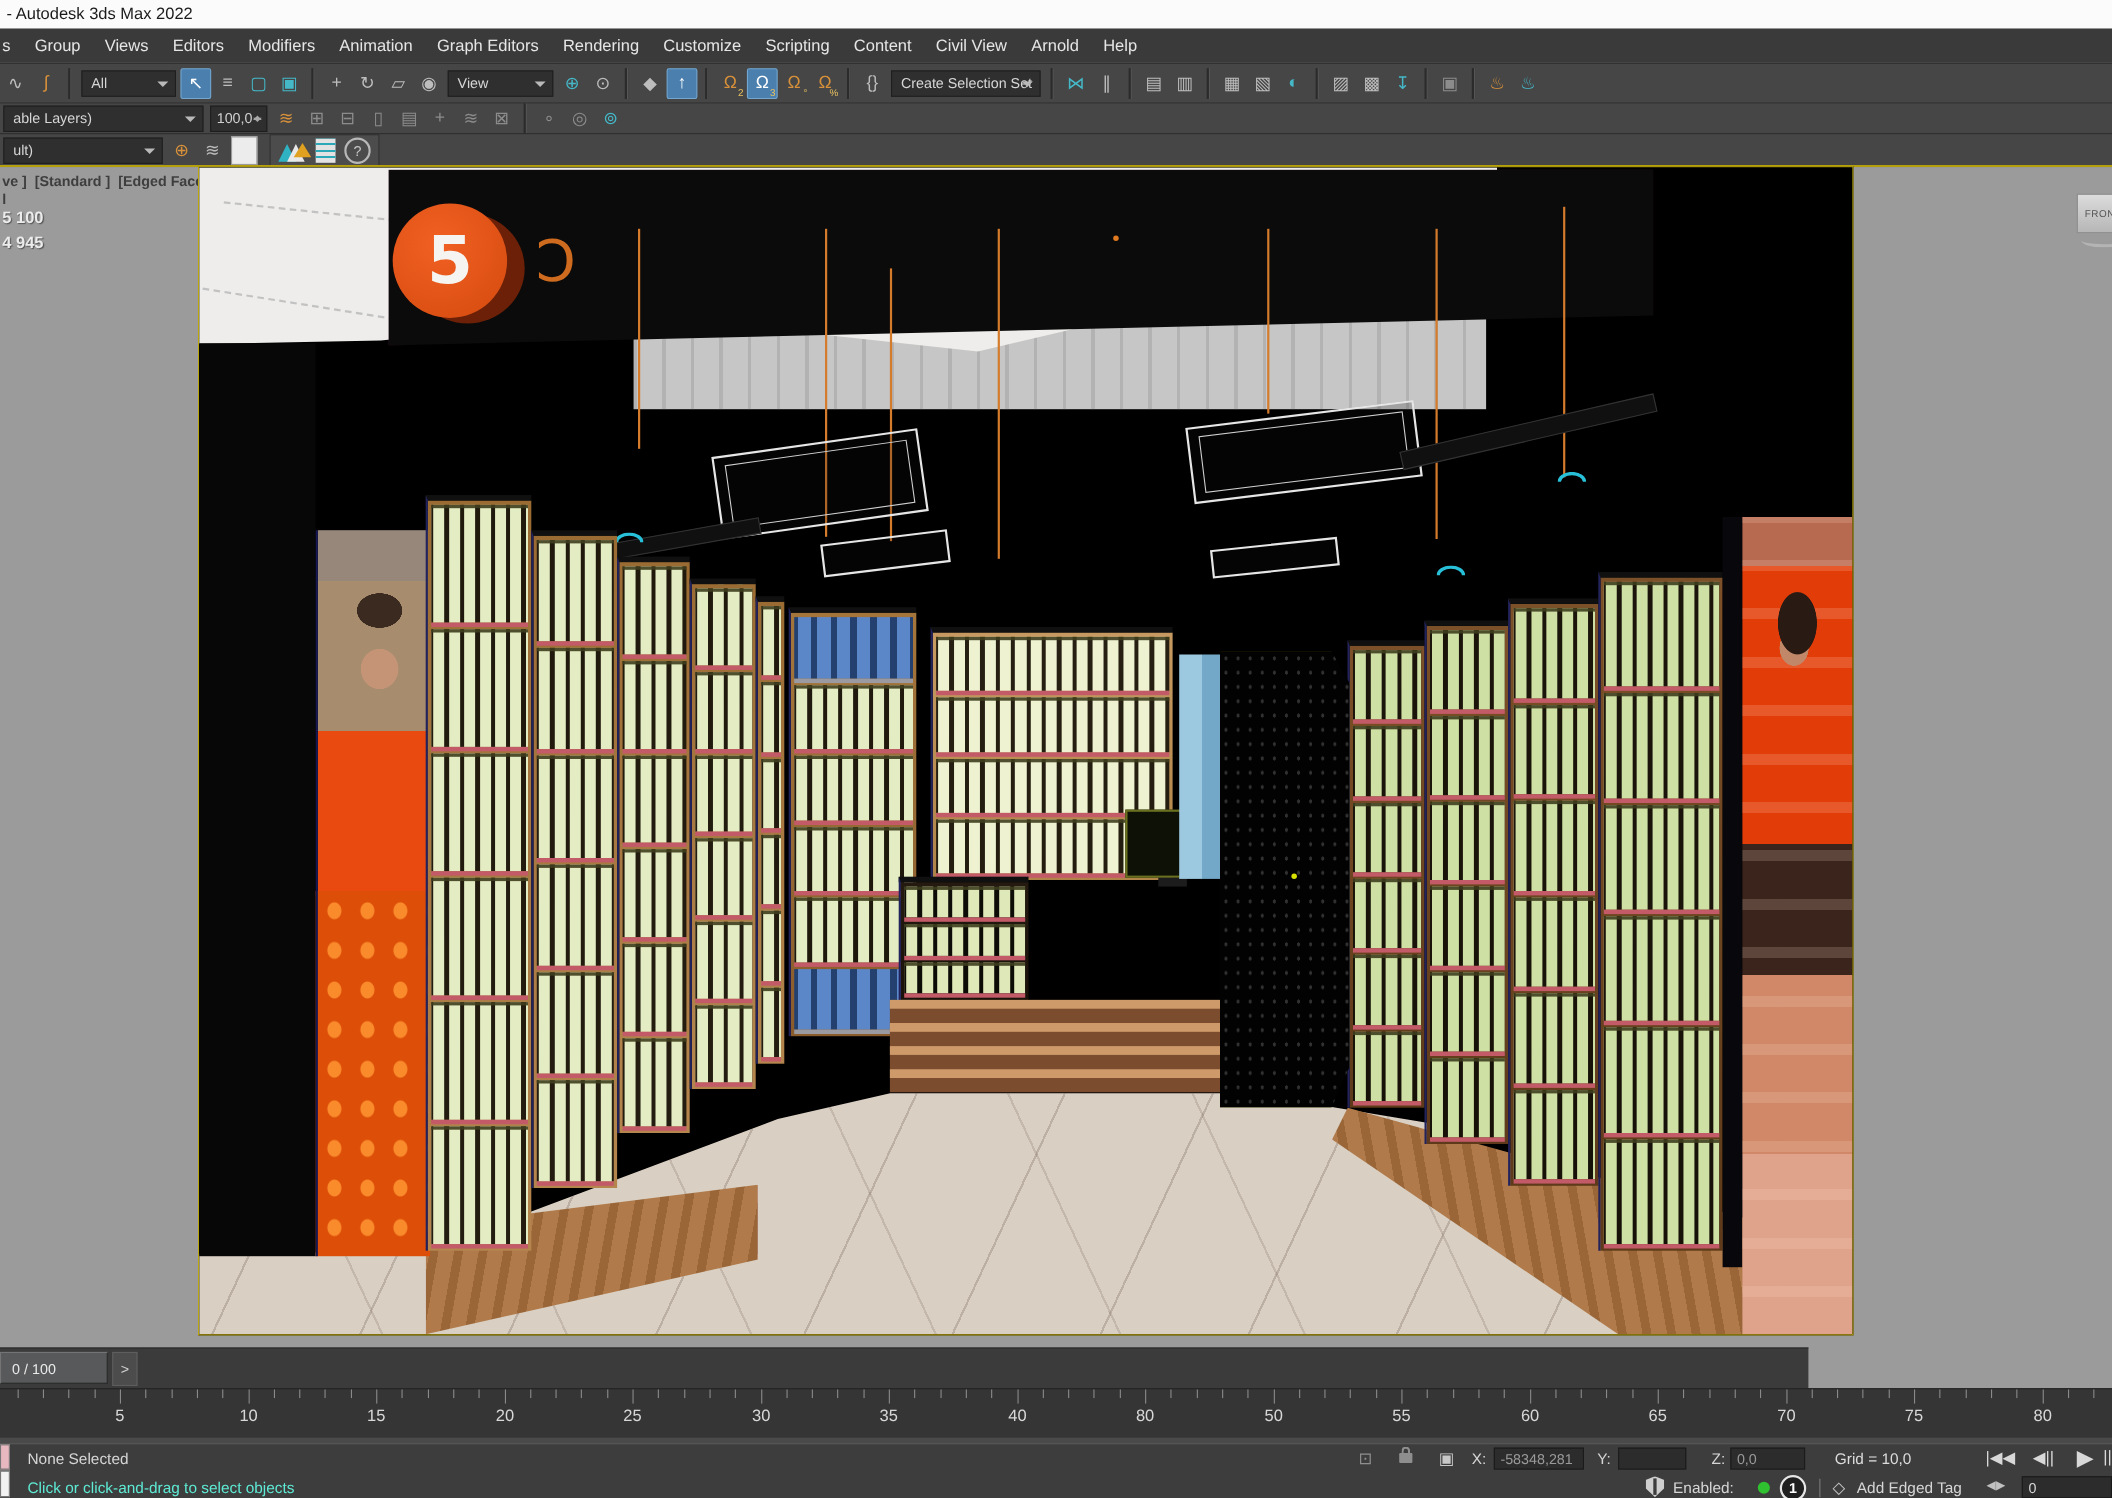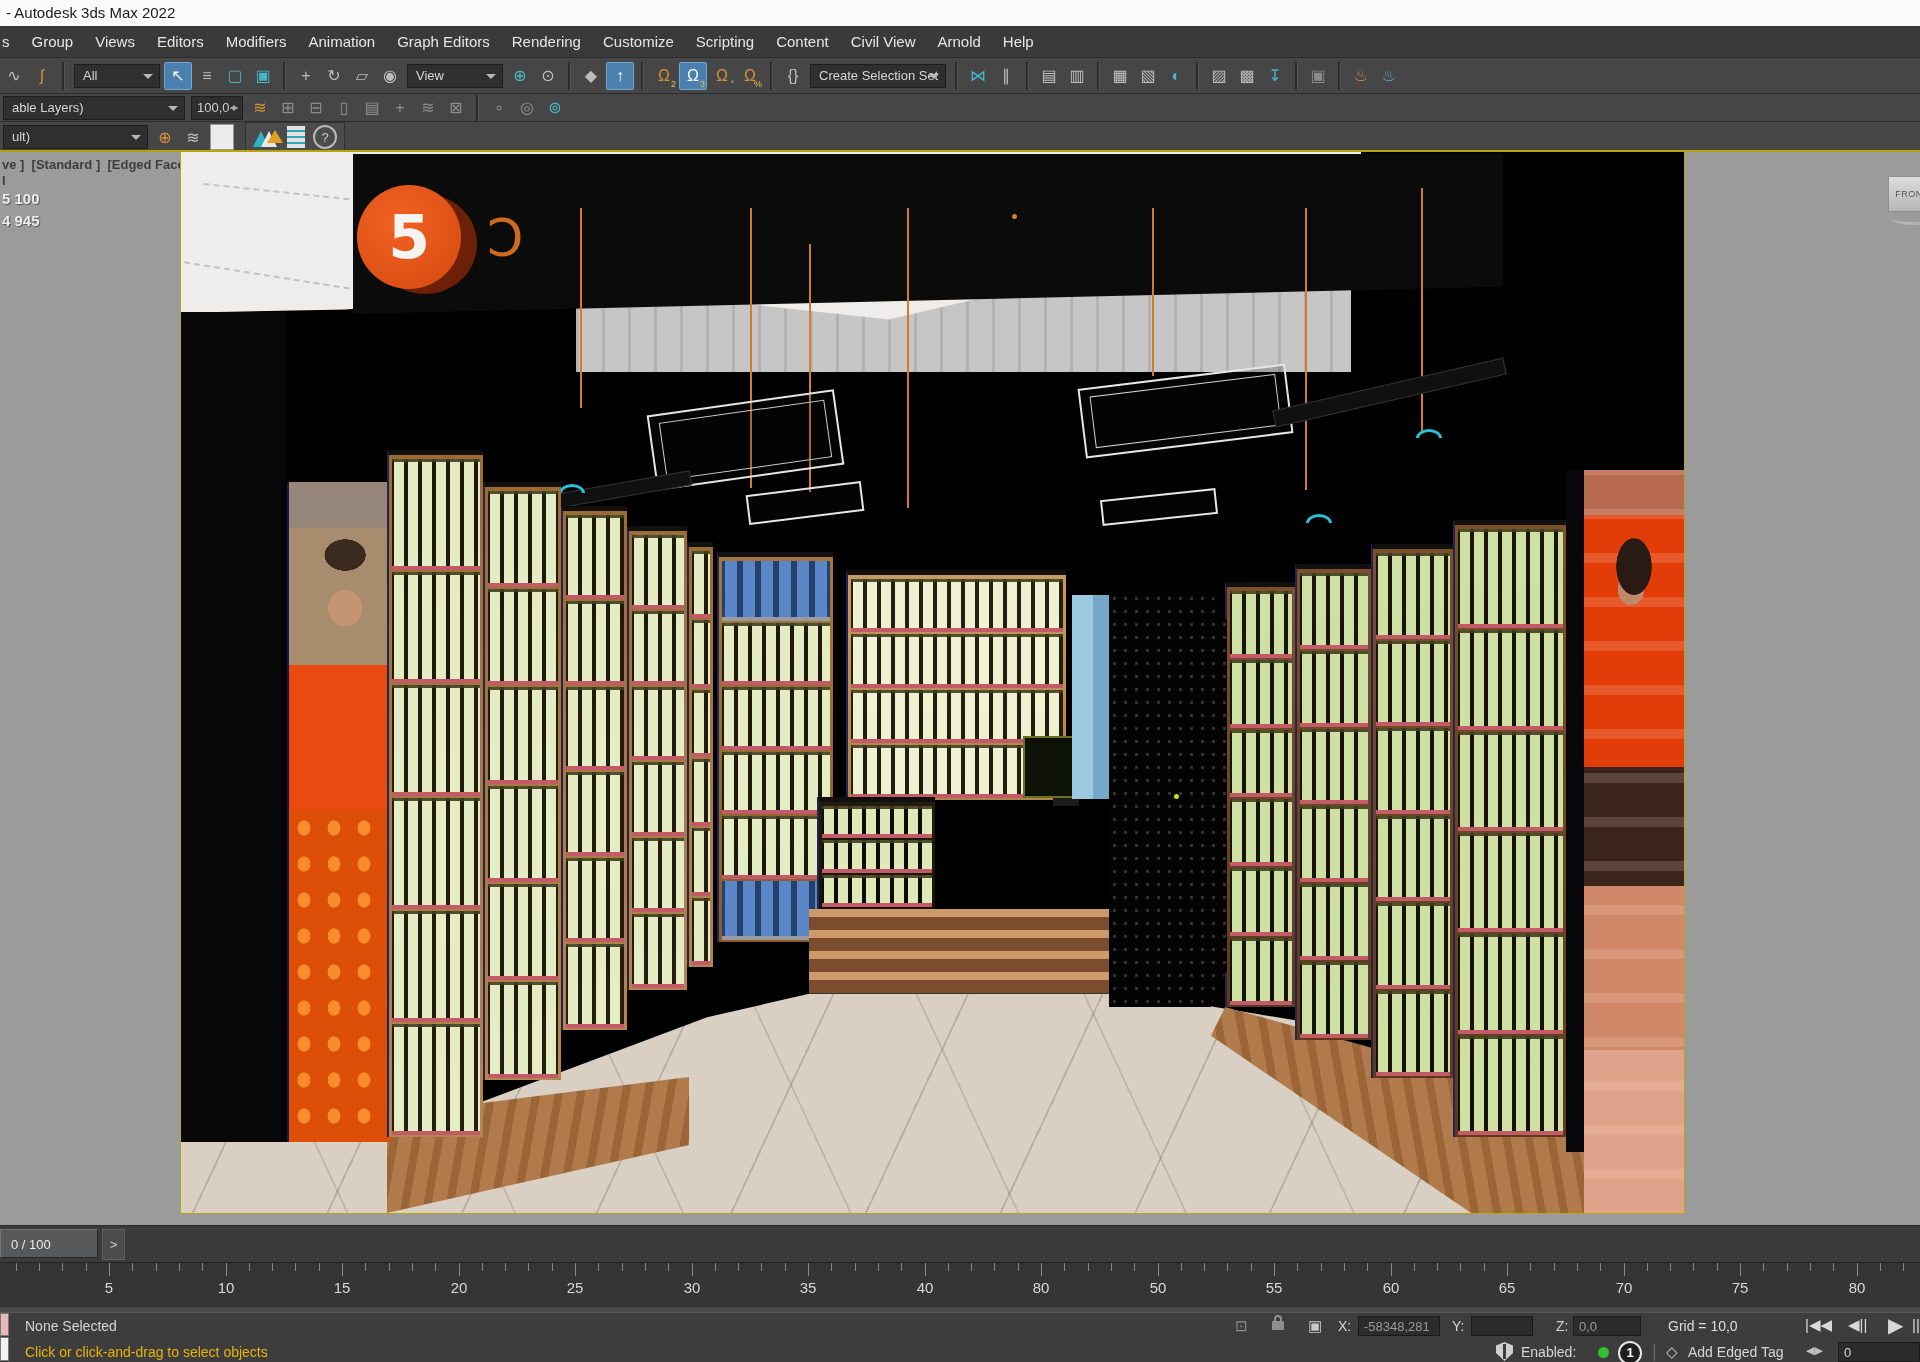--- a/index.html
+++ b/index.html
@@ -131,21 +131,21 @@
       repeating-linear-gradient(65deg,transparent 0 150px,rgba(120,100,90,.22) 150px 152px);
     clip-path:polygon(13.7% 71%,35% 25%,41.8% 16%,63.5% 16%,75% 27%,84.6% 57%,92.2% 77%,100% 77%,100% 100%,0 100%,0 72%);}
   .wood-left{left:206px;top:925px;width:302px;height:136px;
     background:repeating-linear-gradient(100deg,#b07a4a 0 14px,#9a6638 14px 22px);
     clip-path:polygon(0 28%,100% 0,100% 50%,0 100%);filter:drop-shadow(0 1px 1px #7a2f9f);}
   .wood-right{left:1030px;top:855px;width:473px;height:206px;
     background:repeating-linear-gradient(80deg,#b07a4a 0 14px,#9a6638 14px 22px);
     clip-path:polygon(3% 0,100% 62%,100% 100%,55% 100%,0 14%);filter:drop-shadow(0 -1px 1px #7a2f9f);}
 
   
-  #tslider{left:0;top:1225px;width:1920px;height:37px;background:#3b3b3b;border-top:1px solid #2a2a2a;}
+  #tslider{left:0;top:1225px;width:1644px;height:37px;background:#3b3b3b;border-top:1px solid #2a2a2a;}
   .ts-handle{position:absolute;left:0;top:3px;width:98px;height:29px;background:#58595a;
     border:1px solid #747474;border-bottom-color:#262626;border-right-color:#262626;
     color:#eaeaea;font-size:13px;line-height:29px;padding-left:10px;box-sizing:border-box;}
   .ts-next{position:absolute;left:102px;top:3px;width:21px;height:29px;background:#4c4c4c;
     border:1px solid #5e5e5e;color:#d0d0d0;font-size:13px;text-align:center;line-height:29px;}
   #ruler{left:0;top:1262px;width:1920px;height:45px;background:#353535;border-top:1px solid #222;
     overflow:hidden;}
   .tick{position:absolute;top:0;width:1px;background:#8a8a8a;}
   .tick-label{position:absolute;top:16px;color:#d8d8d8;font-size:15px;transform:translateX(-50%);}
   #ruler-base{left:0;top:1307px;width:1920px;height:5px;background:#4a4a4a;}
@@ -542,21 +542,21 @@
       <div class="tick" style="left: 1833px; height: 8px;"></div>
       <div class="tick" style="left: 1857px; height: 13px;"></div>
       <div class="tick-label" style="left: 1857px;">80</div>
       <div class="tick" style="left: 1880px; height: 8px;"></div>
       <div class="tick" style="left: 1903px; height: 8px;"></div>
     </div>
   <div id="ruler-base" class="abs"></div>
 
   <div id="statusbar" class="abs">
     <div class="st-text" style="left:25px;top:5px;">None Selected</div>
-    <div class="st-text" style="left:25px;top:31px;color:#eab308;">Click or click-and-drag to select objects</div>
+    <div class="st-text" style="left:25px;top:31px;color:#5eead4;">Click or click-and-drag to select objects</div>
 
     <div class="st-ico" style="left:1235px;top:4px;">⊡</div>
     <div class="lock" style="left:1272px;top:8px;"></div>
     <div class="st-ico" style="left:1308px;top:4px;color:#c8c8c8;">▣</div>
 
     <div class="st-text" style="left:1338px;top:5px;">X:</div>
     <div class="st-field" style="left:1358px;top:3px;width:82px;">-58348,281</div>
     <div class="st-text" style="left:1452px;top:5px;">Y:</div>
     <div class="st-field" style="left:1471px;top:3px;width:62px;"></div>
     <div class="st-text" style="left:1556px;top:5px;">Z:</div>

